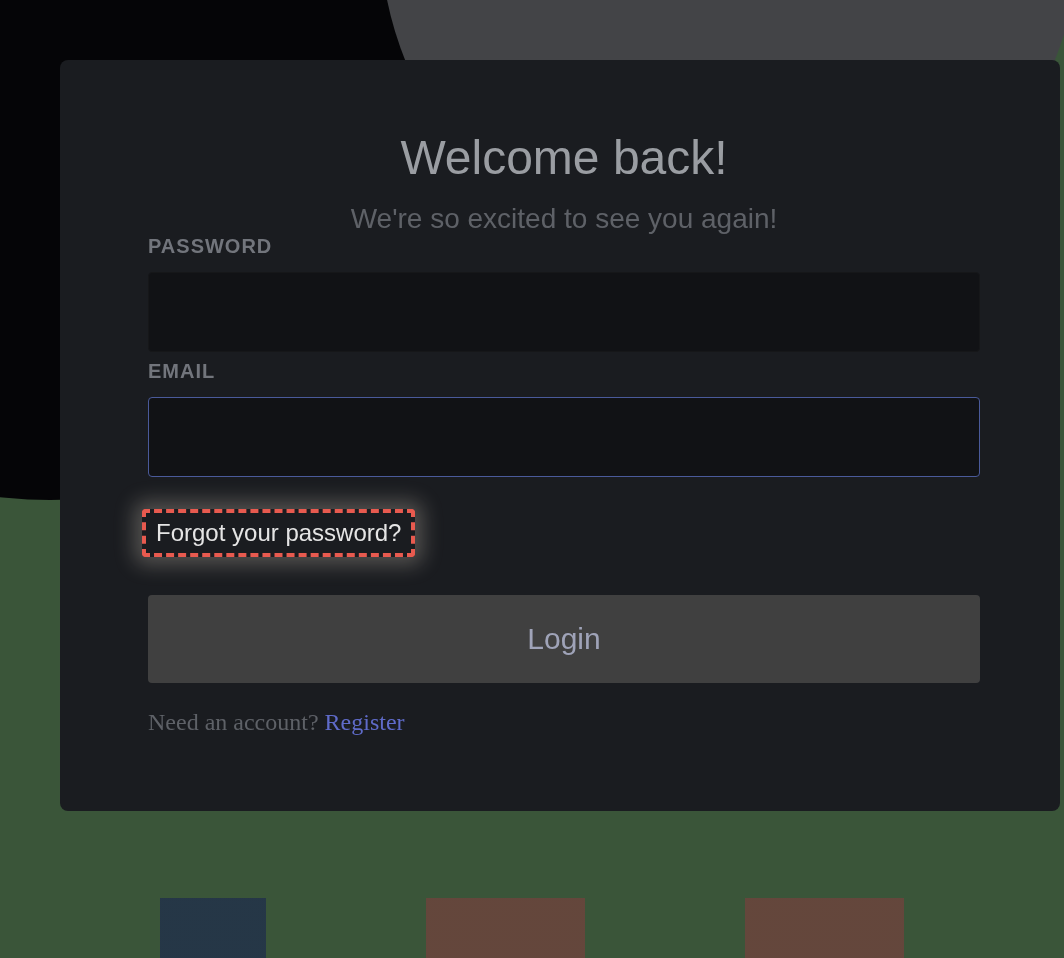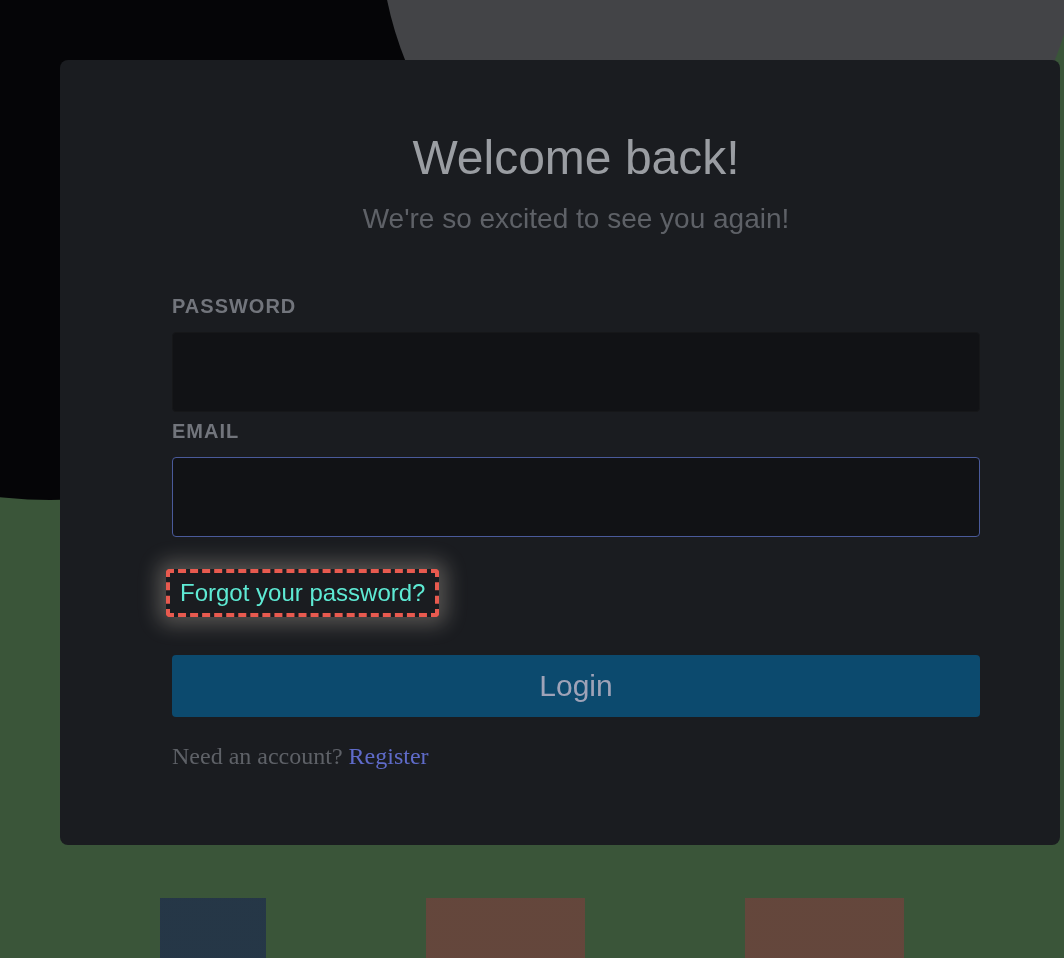--- a/index.html
+++ b/index.html
@@ -65,38 +65,37 @@
     }
     
     .login-card {
       position: absolute;
       top: 60px;
       left: 60px;
       right: 1px;
       width: 1000px;
       background: #1a1c20;
       border-radius: 8px;
-      padding: 70px 80px 75px 112px;
+      padding: 70px 80px 75px 88px;
       z-index: 2;
     }
     
     .heading {
       text-align: center;
       color: #9a9da2;
       font-size: 48px;
       font-weight: 400;
       margin-bottom: 18px;
     }
     
     .subheading {
       text-align: center;
       color: #5e6167;
       font-size: 28px;
       font-weight: 400;
-      margin-bottom: 60px;
     }
     
     .field-label {
       color: #72757c;
       font-size: 20px;
       font-weight: 700;
       letter-spacing: 1px;
       margin-bottom: 14px;
       display: block;
     }
@@ -127,43 +126,43 @@
     
     .forgot-link-wrapper {
       position: relative;
       display: inline-block;
       margin-bottom: 38px;
       margin-left: -6px;
       padding: 10px 14px;
     }
     
     .forgot-link {
-      color: #5eead4;
+      color: #e5e5e5;
       font-size: 24px;
       font-weight: 400;
       text-decoration: none;
       cursor: pointer;
     }
     
     .highlight-box {
       position: absolute;
       top: 0;
       left: 0;
       right: 0;
       bottom: 0;
       border: 4px dashed #e85a4f;
       border-radius: 4px;
       box-shadow: 0 0 20px 8px rgba(255, 245, 225, 0.25);
       pointer-events: none;
     }
     
     .login-button {
       width: 100%;
-      height: 62px;
-      background: #0c4a6e;
+      height: 88px;
+      background: #404040;
       border: none;
       border-radius: 4px;
       color: #9fa3b8;
       font-size: 30px;
       font-weight: 500;
       cursor: pointer;
       margin-bottom: 26px;
     }
     
     .register-row {

